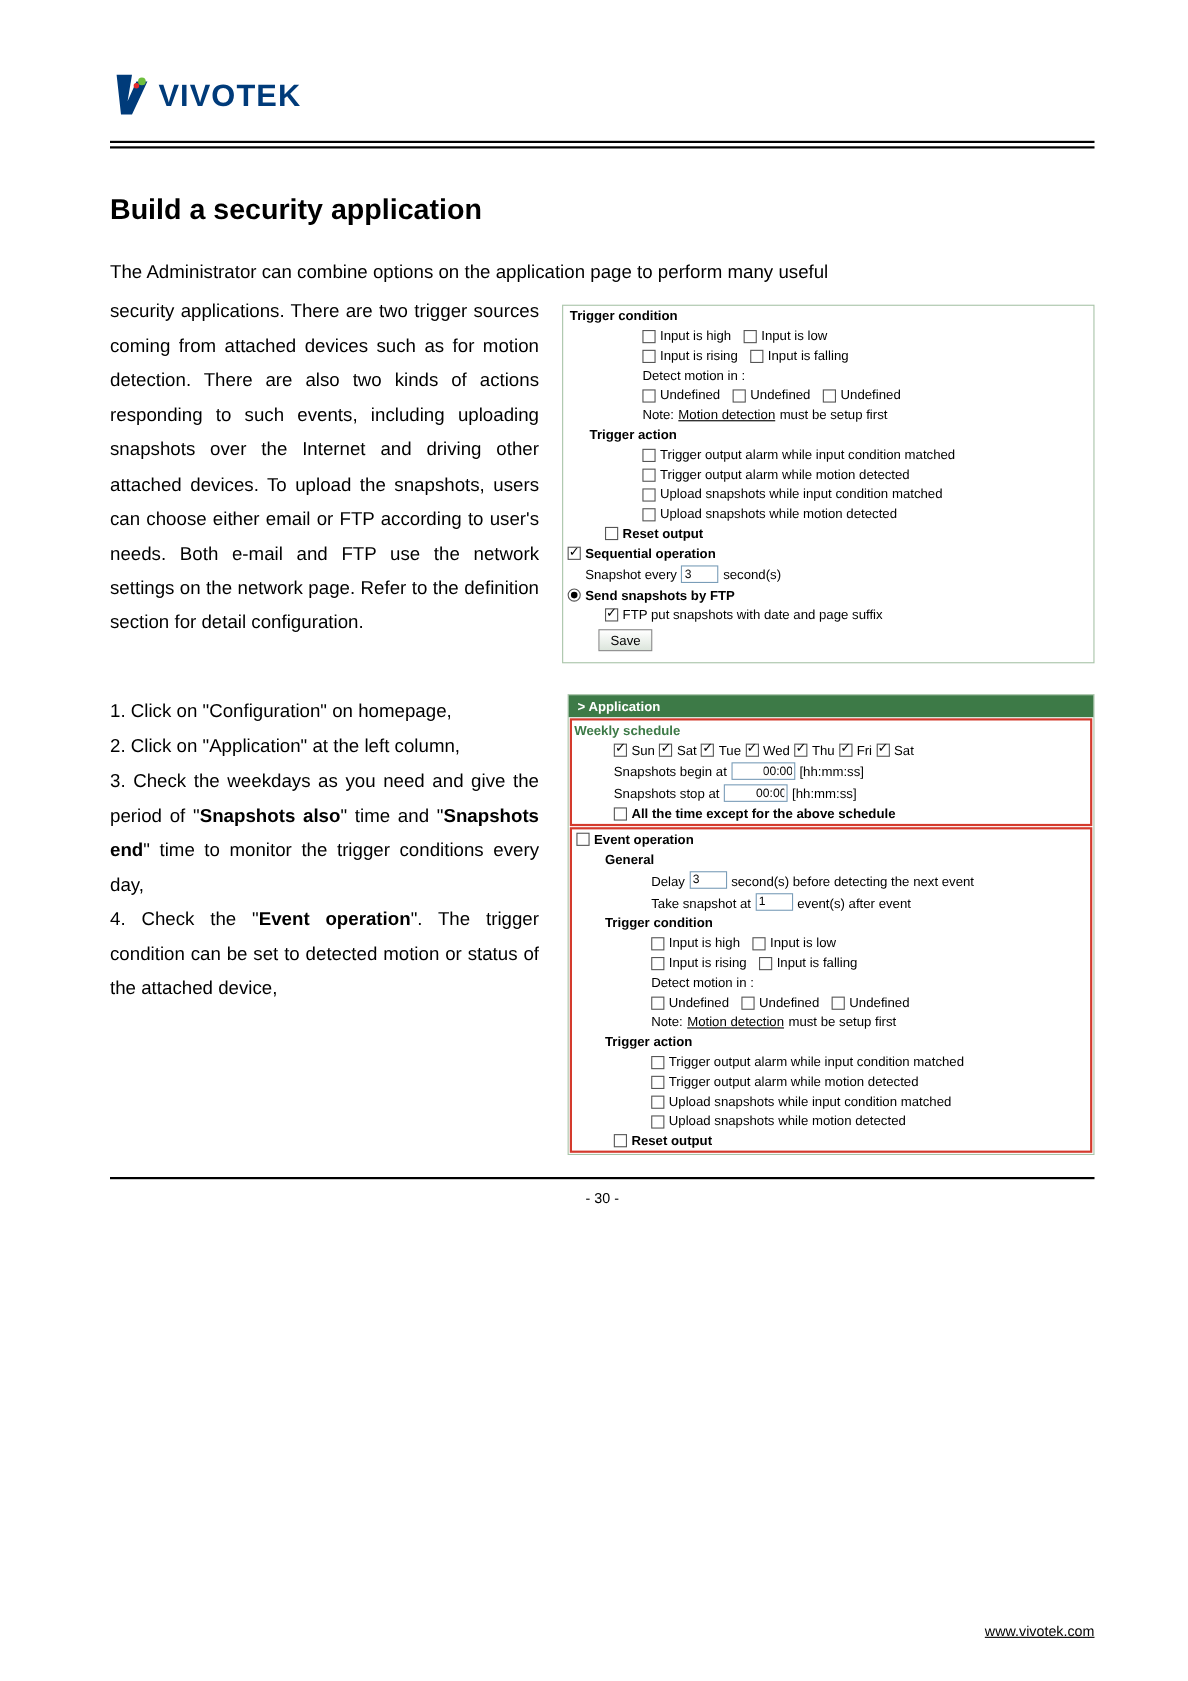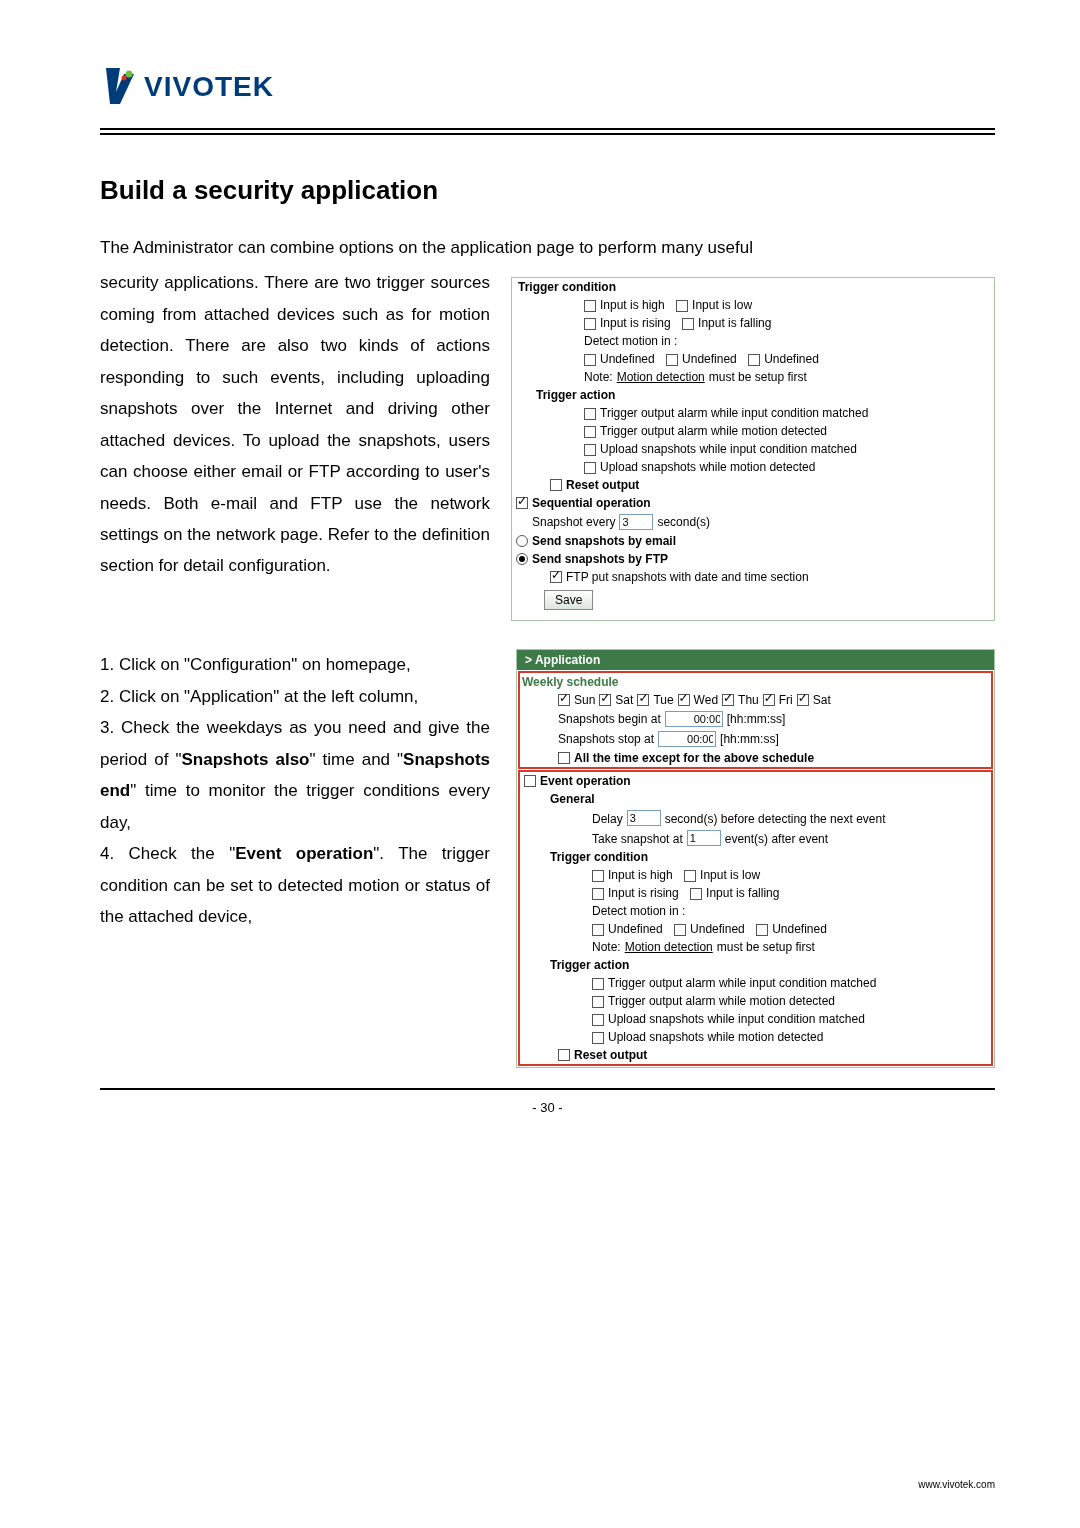--- a/index.html
+++ b/index.html
@@ -150,21 +150,22 @@
   }
   .footer {
     text-align: center;
     font-size: 13px;
     margin-top: 10px;
   }
   .site {
     position: absolute;
     bottom: 38px;
     right: 85px;
-    font-size: 10px;
+    font-size: 13px;
+    text-decoration: underline;
   }
 </style>
 </head>
 <body>
 
 <div class="page">
 
   <div class="logo">
     <svg width="210" height="50" viewBox="0 0 210 50">
       <path d="M6 8 L20 8 L16 32 L24 14 L34 14 L20 44 L10 44 Z" fill="#003b7a"></path>
@@ -242,30 +243,26 @@
         <div class="rrow">
             <span class="cb checked"></span>
             <b>Sequential operation</b>
           </div>
         <div class="row3">
           <span>Snapshot every</span>
           <input type="text" value="3" style="">
           <span>second(s)</span>
         </div>
         <div class="rrow">
-            <span class="rb"></span>
-            <b>Send snapshots by email</b>
-          </div>
-        <div class="rrow">
             <span class="rb checked"></span>
             <b>Send snapshots by FTP</b>
           </div>
         <div class="row2">
             <span class="cb checked"></span>
-            <span>FTP put snapshots with date and time section</span>
+            <span>FTP put snapshots with date and page suffix</span>
           </div>
         <div class="savebtn">Save</div>
       </div>
     </div>
   </div>
 
   <div class="sect2">
     <div class="left2">
       <p>1. Click on "Configuration" on homepage,</p>
       <p>2. Click on "Application" at the left column,</p>

